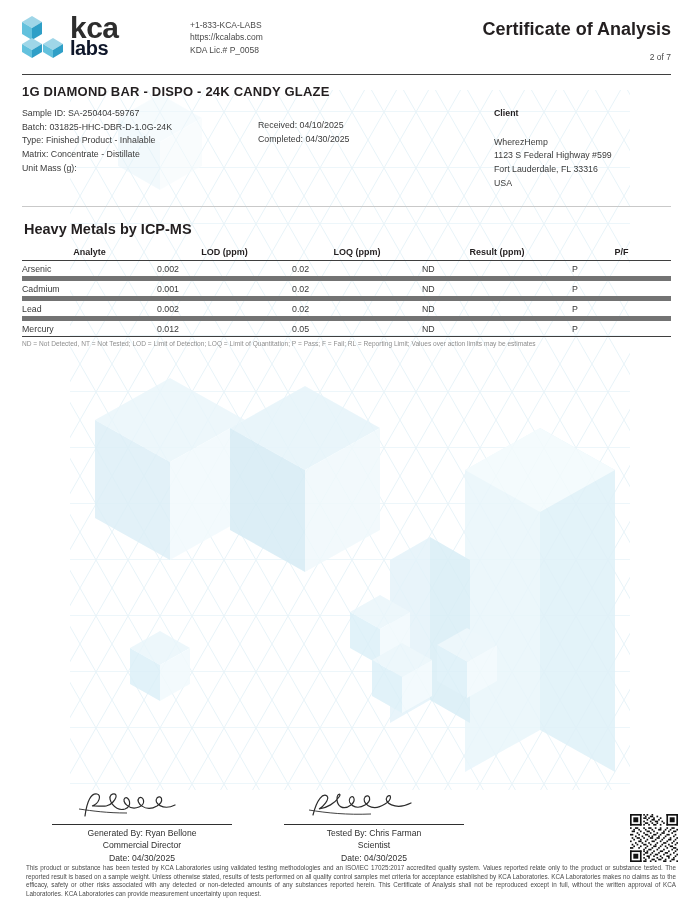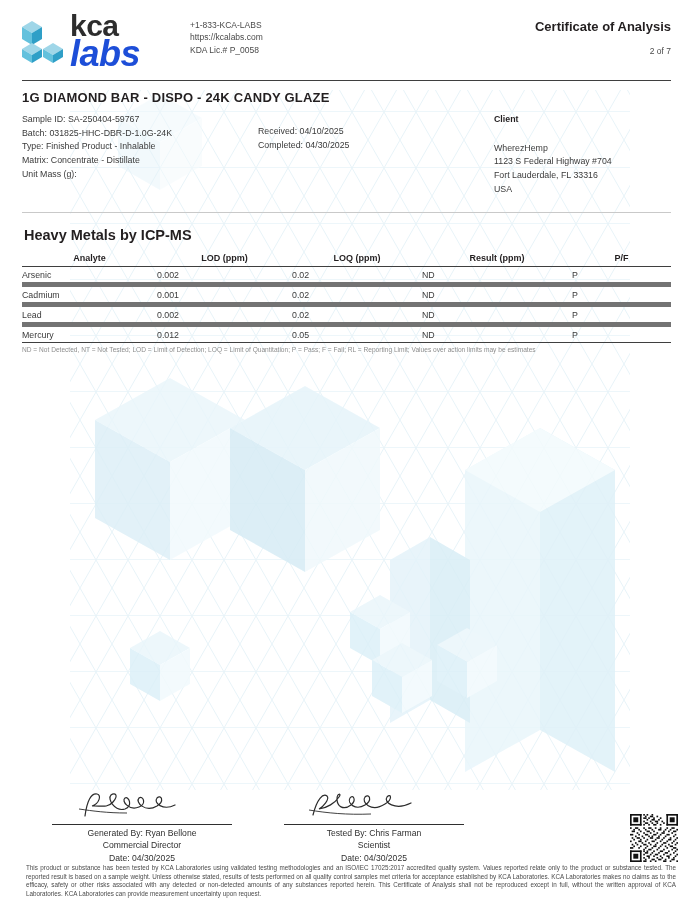--- a/index.html
+++ b/index.html
@@ -43,26 +43,25 @@
   .logo-cubes { width: 42px; height: 44px; margin-right: 6px; }
   .logo-word { line-height: 0.82; }
   .logo-kca {
     font-size: 30px;
     font-weight: bold;
     color: #2d2d2d;
     letter-spacing: -0.5px;
     display: block;
   }
   .logo-labs {
-    font-size: 36px;
-    font-weight: bold;
-    color: #1d4ed8;
+    font-size: 20px;
+    font-weight: bold;
+    color: #0f172a;
     letter-spacing: -0.5px;
     display: block;
-    font-style: italic;
   }
   .lab-addr {
     flex: 0 0 132px;
     font-size: 8.5px;
     line-height: 1.38;
     color: #4a4a4a;
     padding-top: 4px;
   }
   .lab-name {
     font-size: 11.5px;
@@ -72,21 +71,21 @@
     margin-bottom: 1px;
   }
   .lab-contact {
     flex: 1 1 auto;
     font-size: 8.5px;
     line-height: 1.45;
     color: #4a4a4a;
     padding-top: 5px;
   }
   .coa-title {
-    font-size: 13px;
+    font-size: 18px;
     font-weight: bold;
     text-align: right;
     padding-top: 5px;
     white-space: nowrap;
   }
   .page-num {
     text-align: right;
     font-size: 8.5px;
     color: #4a4a4a;
     margin-top: 12px;
@@ -313,21 +312,21 @@
       <div>Matrix: Concentrate - Distillate</div>
       <div>Unit Mass (g):</div>
     </div>
     <div class="meta-col-2">
       <div>Received: 04/10/2025</div>
       <div>Completed: 04/30/2025</div>
     </div>
     <div class="meta-col-3">
       <span class="client-label">Client</span>
       <div>WherezHemp</div>
-      <div>1123 S Federal Highway #704</div>
+      <div>1123 S Federal Highway #599</div>
       <div>Fort Lauderdale, FL 33316</div>
       <div>USA</div>
     </div>
   </div>
 
   <hr class="rule-light">
 
   <div class="section-title">Heavy Metals by ICP-MS</div>
 
   <table class="results">

